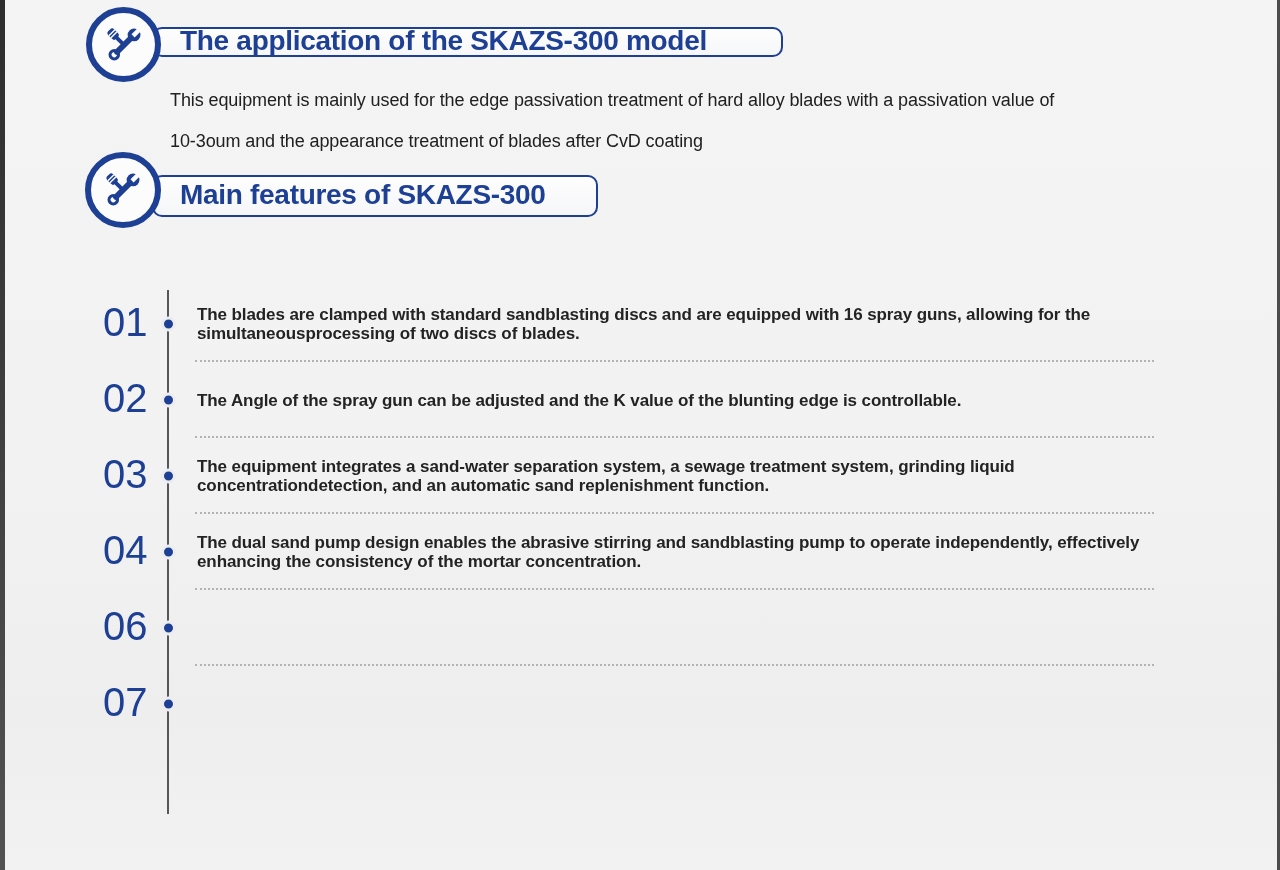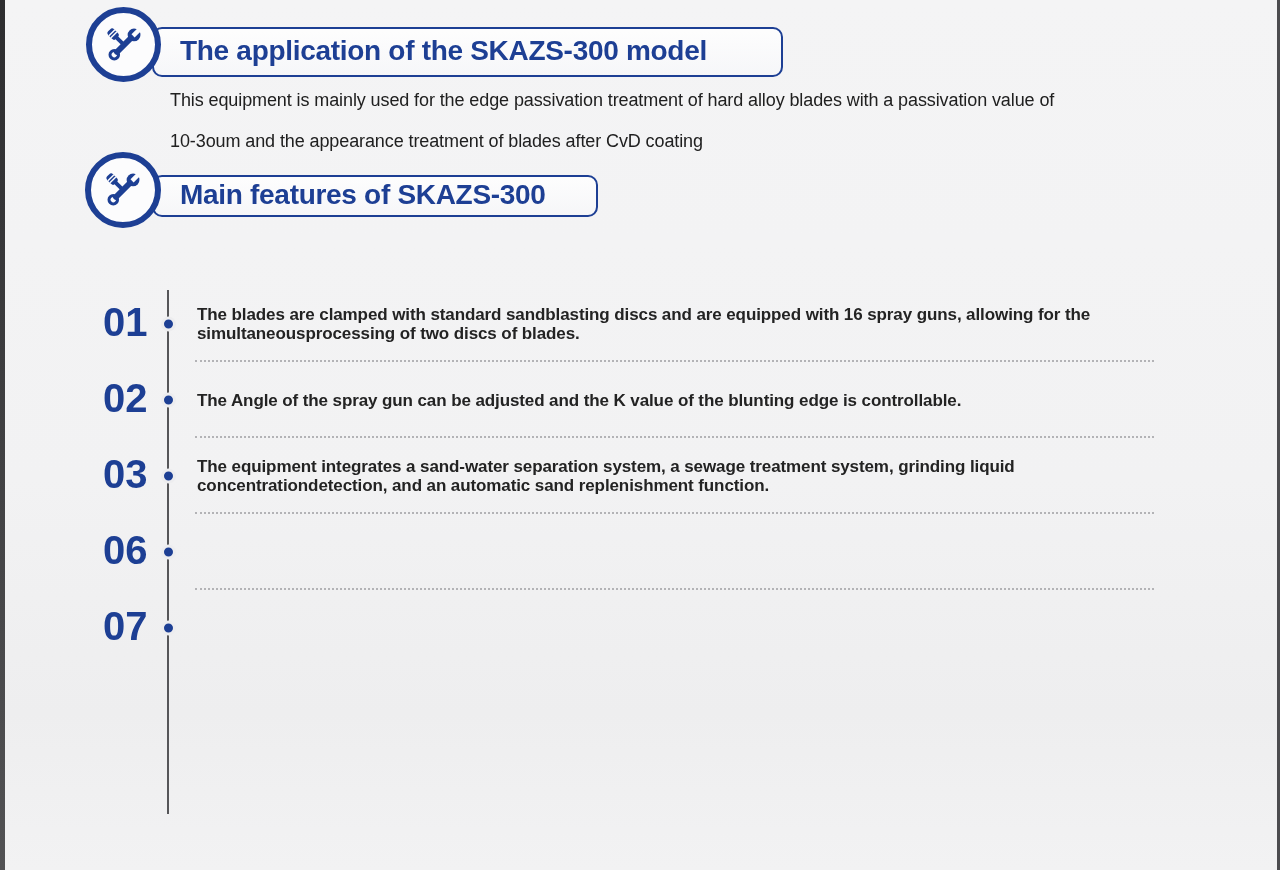--- a/index.html
+++ b/index.html
@@ -7,21 +7,21 @@
     position:relative; width:1280px; height:870px; overflow:hidden;
     font-family:"Liberation Sans","DejaVu Sans",sans-serif;
     background:linear-gradient(180deg,#f4f4f5 0%,#f2f2f3 55%,#eeeeef 82%,#f2f2f3 100%);
   }
   .edge-left  { position:absolute; left:0; top:0; width:5px; height:100%;
                 background:linear-gradient(180deg,#2d2d2f,#525254); }
   .edge-right { position:absolute; right:0; top:0; width:3px; height:100%; background:#4c4c4f; }
 
   
   .title-box {
-    position:absolute; box-sizing:border-box; height:50px;
+    position:absolute; box-sizing:border-box; height:30px;
     border:2px solid #1d3f94; border-radius:10px;
     background:linear-gradient(180deg,rgba(255,255,255,.85),rgba(248,249,252,.55));
     display:flex; align-items:center; padding-left:26px; z-index:1;
   }
   .title-box.one { left:152px; top:27px;  width:631px; }
   .title-box.two { left:152px; top:175px; width:446px; height:42px; }
   .title-text { font-size:28px; font-weight:700; color:#1d3f94; letter-spacing:-.3px;
                 padding-bottom:3px; white-space:nowrap; }
   .icon-circle {
     position:absolute; box-sizing:border-box; width:75px; height:75px;
@@ -39,21 +39,21 @@
 
   
   .features { position:absolute; left:103px; top:286px; width:1059px; }
   .features::before {
     content:""; position:absolute; left:64px; top:4px; height:524px; width:2px;
     background:#565659;
   }
   .feature { position:relative; height:76px; display:flex; align-items:center; }
   .feature-num {
     position:absolute; left:0; top:50%; transform:translateY(-55%);
-    font-size:40px; font-weight:700; color:#1d3f94; line-height:1;
+    font-size:40px; font-weight:400; color:#1d3f94; line-height:1;
   }
   .feature-dot {
     position:absolute; left:58px; top:50%; transform:translateY(-50%);
     width:9px; height:9px; border-radius:50%; background:#1d3f94;
     border:3px solid #ededef; z-index:1;
   }
   .feature-text {
     margin-left:94px; width:968px;
     font-size:17px; font-weight:700; color:#232323; line-height:19px; letter-spacing:-.1px;
   }
@@ -129,20 +129,26 @@
     <div class="feature-rule"></div>
   </div>
 
   <div class="feature">
     <div class="feature-num">03</div>
     <span class="feature-dot"></span>
     <div class="feature-text">The equipment integrates a sand-water separation system, a sewage treatment system, grinding liquid concentrationdetection, and an automatic sand replenishment function.</div>
     <div class="feature-rule"></div>
   </div>
 
+  <div class="feature">
+    <div class="feature-num">04</div>
+    <span class="feature-dot"></span>
+    <div class="feature-text">The dual sand pump design enables the abrasive stirring and sandblasting pump to operate independently, effectively enhancing the consistency of the mortar concentration.</div>
+    <div class="feature-rule"></div>
+  </div>
 
 
   <div class="feature">
     <div class="feature-num">06</div>
     <span class="feature-dot"></span>
     <div class="feature-rule"></div>
   </div>
 
   <div class="feature">
     <div class="feature-num">07</div>

